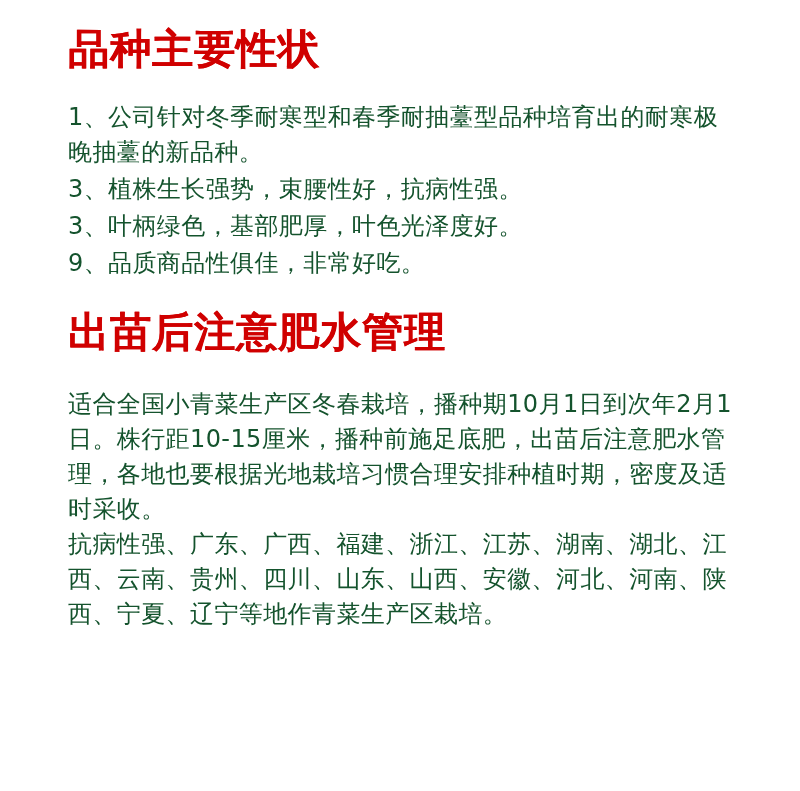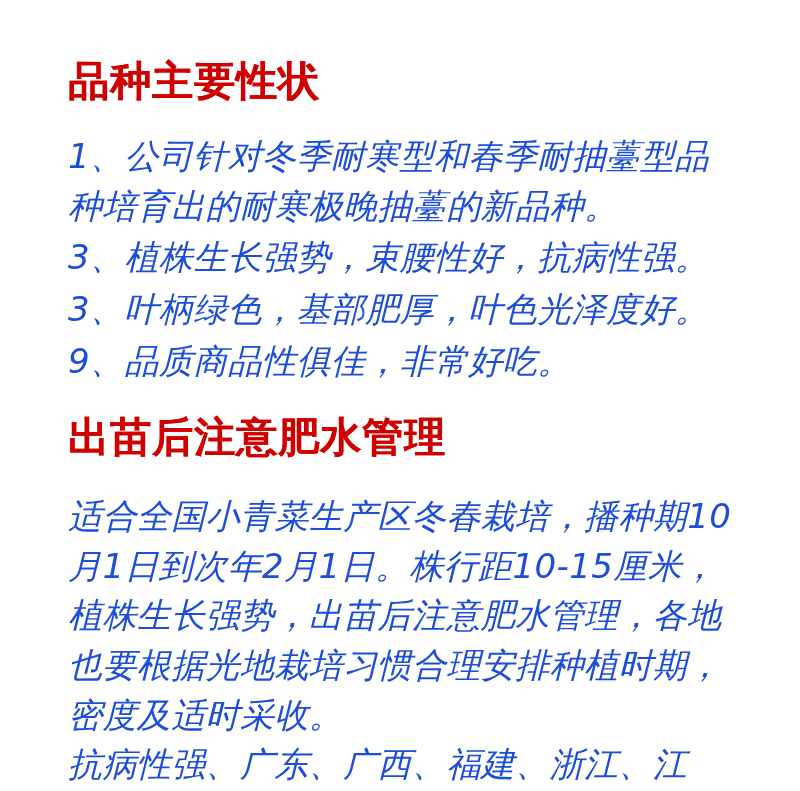--- a/index.html
+++ b/index.html
@@ -13,46 +13,44 @@
     font-family: "DejaVu Sans", "Liberation Sans", sans-serif;
     color: #1a1a1a;
     overflow: hidden;
   }
   .page {
     box-sizing: border-box;
     width: 800px;
     height: 557px;
     padding: 18px 62px 0 68px;
     background: #ffffff;
-    margin-top: 32px;
   }
   .section-heading {
     color: #d00000;
     font-weight: bold;
     font-size: 41px;
     line-height: 1.22;
     letter-spacing: 1px;
     margin: 0;
     text-shadow: 0.5px 0 0 #d00000;
   }
   .heading-1 {
     margin-top: 6px;
     margin-bottom: 0;
   }
   .heading-2 {
     margin-top: 26px;
     margin-bottom: 0;
   }
   .body-block {
     margin-top: 26px;
-    font-size: 34px;
+    font-size: 24px;
     line-height: 1.46;
-    color: #1d4ed8;
+    color: #14532d;
     letter-spacing: 0.4px;
-    font-style: italic;
   }
   .body-block p {
     margin: 0;
   }
   .body-block.feature-list p {
     margin: 0 0 2px 0;
   }
   .body-block.cultivation {
     margin-top: 30px;
   }
@@ -73,17 +71,17 @@
   <div class="body-block feature-list">
     <p>1、公司针对冬季耐寒型和春季耐抽薹型品种培育出的耐寒极晚抽薹的新品种。</p>
     <p>3、植株生长强势，束腰性好，抗病性强。</p>
     <p>3、叶柄绿色，基部肥厚，叶色光泽度好。</p>
     <p>9、品质商品性俱佳，非常好吃。</p>
   </div>
 
   <h1 class="section-heading heading-2">出苗后注意肥水管理</h1>
 
   <div class="body-block cultivation">
-    <p>适合全国小青菜生产区冬春栽培，播种期10月1日到次年2月1日。株行距10-15厘米，植株生长强势，出苗后注意肥水管理，各地也要根据光地栽培习惯合理安排种植时期，密度及适时采收。</p>
+    <p>适合全国小青菜生产区冬春栽培，播种期10月1日到次年2月1日。株行距10-15厘米，播种前施足底肥，出苗后注意肥水管理，各地也要根据光地栽培习惯合理安排种植时期，密度及适时采收。</p>
     <p class="para-gap">抗病性强、广东、广西、福建、浙江、江苏、湖南、湖北、江西、云南、贵州、四川、山东、山西、安徽、河北、河南、陕西、宁夏、辽宁等地作青菜生产区栽培。</p>
   </div>
 
 </div>
 
 </body></html>

